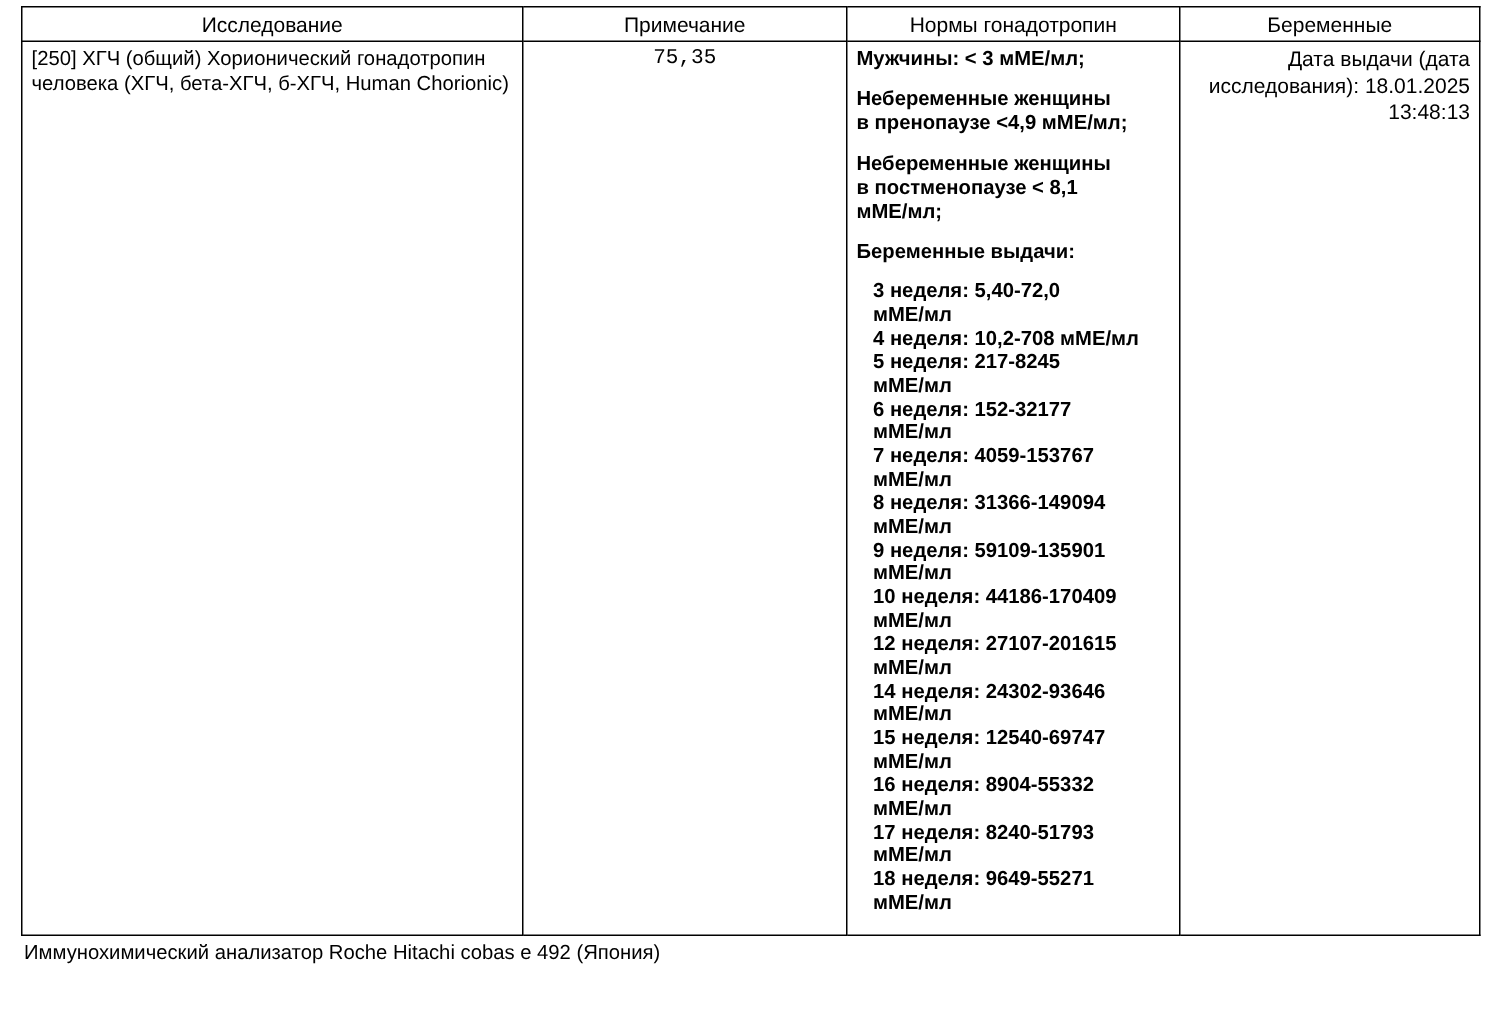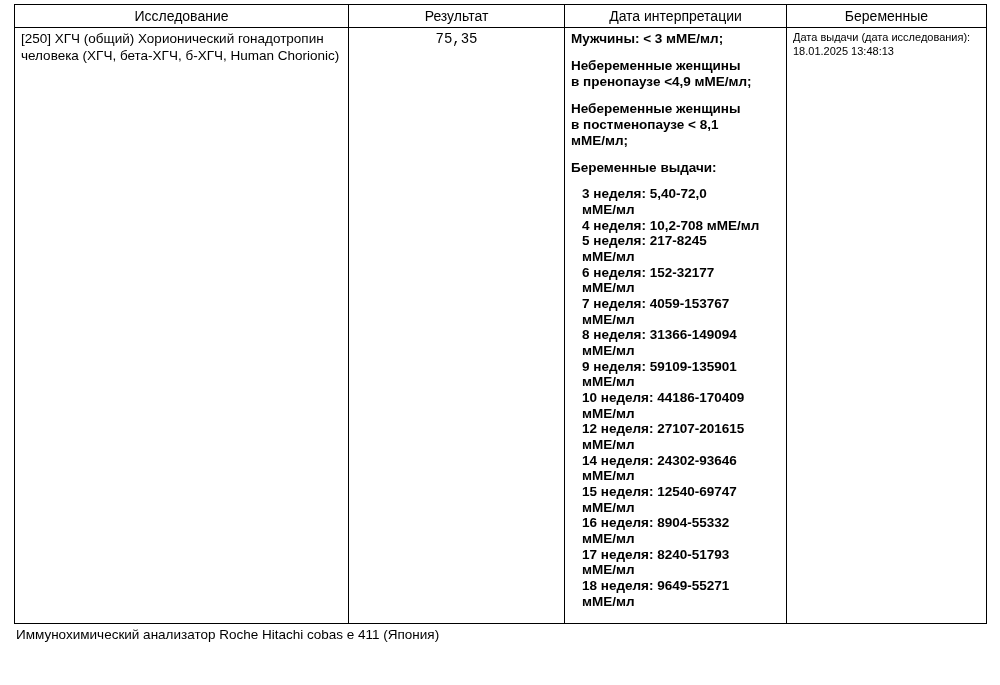--- a/index.html
+++ b/index.html
@@ -56,24 +56,24 @@
     font-size: 13.5px;
     padding-left: 7px;
   }
   td.result {
     text-align: center;
     vertical-align: middle;
     font-size: 14px;
     font-family: Liberation Mono, monospace;
   }
   td.note {
-    text-align: left;
+    text-align: right;
     vertical-align: middle;
     line-height: 1.25;
-    font-size: 11px;
+    font-size: 14px;
   }
   td.norms {
     padding: 4px 6px 0 8px;
     line-height: 1.18;
     font-size: 13.5px;
     font-weight: bold;
   }
   .norm-block {
     margin: 0 0 11px 0;
     white-space: pre-line;
@@ -100,22 +100,22 @@
   <table class="report">
     <colgroup>
       <col class="col-study">
       <col class="col-result">
       <col class="col-norms">
       <col class="col-note">
     </colgroup>
     <thead>
       <tr>
         <th>Исследование</th>
-        <th>Результат</th>
-        <th>Дата интерпретации</th>
+        <th>Примечание</th>
+        <th>Нормы гонадотропин</th>
         <th>Беременные</th>
       </tr>
     </thead>
     <tbody>
       <tr>
         <td class="study">[250] ХГЧ (общий) Хорионический гонадотропин человека (ХГЧ, бета-ХГЧ, б-ХГЧ, Human Chorionic)</td>
         <td class="result">75,35</td>
         <td class="norms">
           <div class="norm-block">Мужчины: &lt; 3 мМЕ/мл;</div>
           <div class="norm-block">Небеременные женщины
@@ -149,14 +149,14 @@
 мМЕ/мл
 17 неделя: 8240-51793
 мМЕ/мл
 18 неделя: 9649-55271
 мМЕ/мл</div>
         </td>
         <td class="note">Дата выдачи (дата исследования): 18.01.2025 13:48:13</td>
       </tr>
     </tbody>
   </table>
-  <div class="footer-note">Иммунохимический анализатор Roche Hitachi cobas e 411 (Япония)</div>
+  <div class="footer-note">Иммунохимический анализатор Roche Hitachi cobas e 492 (Япония)</div>
 </div>
 
 </body></html>

